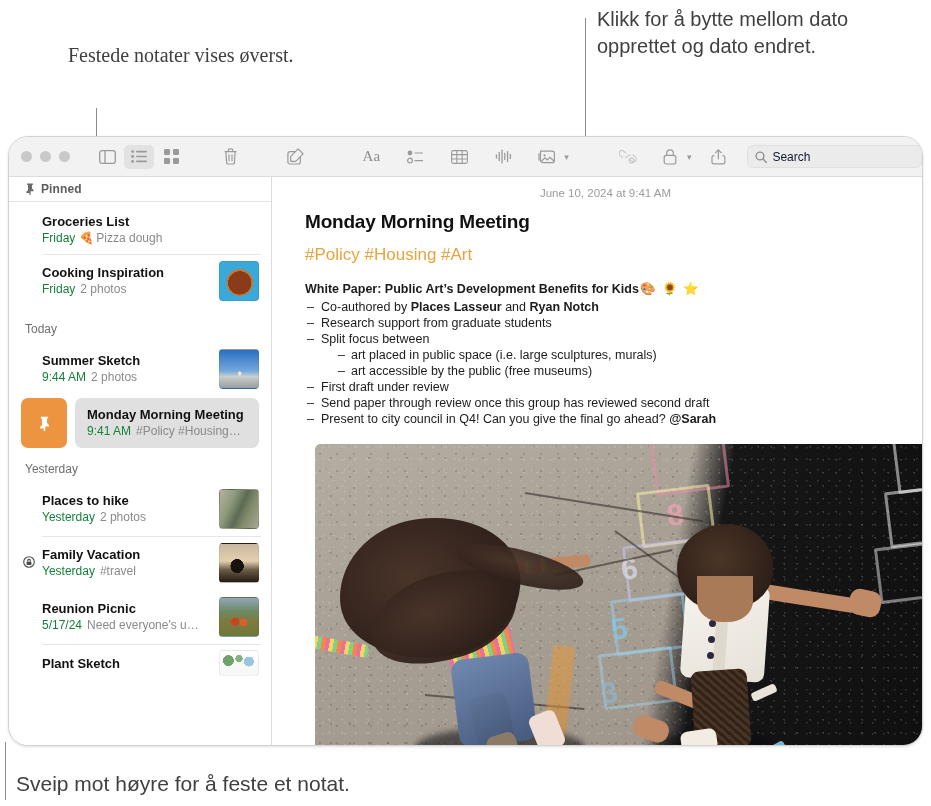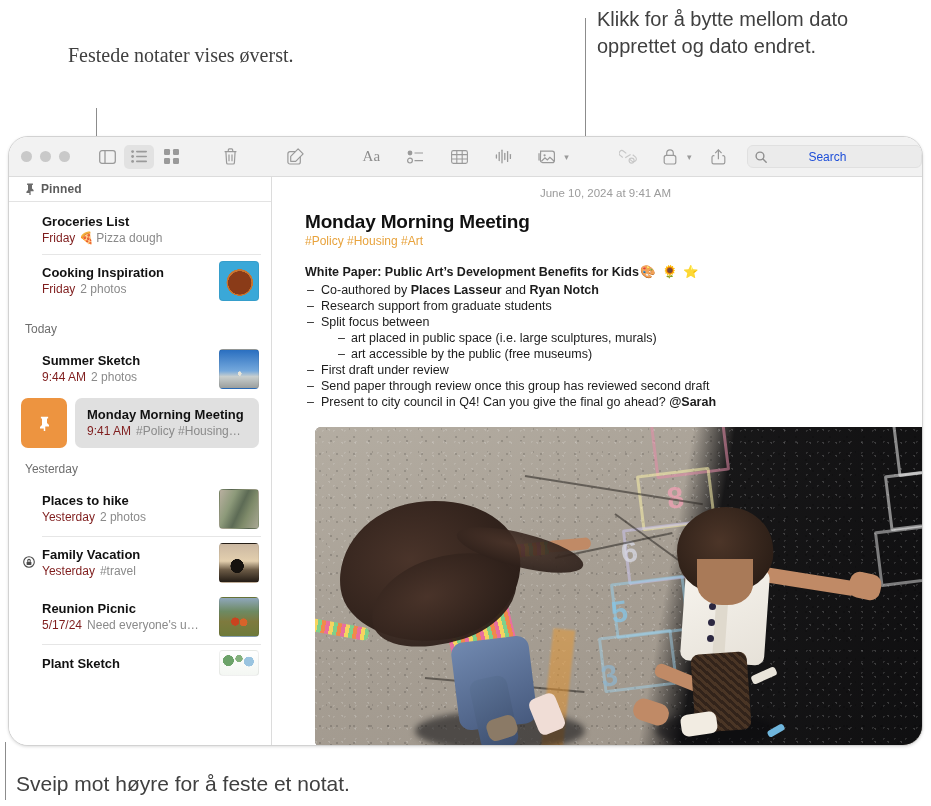--- a/index.html
+++ b/index.html
@@ -81,21 +81,21 @@
     margin-left: 14px;
     width: 205px; height: 23px;
     background: #ebebeb;
     border: 1px solid #e0e0e0;
     border-radius: 6px;
     display: flex; align-items: center;
     padding: 0 7px;
     gap: 5px;
   }
   #searchbox .ph {
-    font-size: 12px; color: #1d4ed8; margin-left: 36px;
+    font-size: 12px; color: #0f172a;
   }
 
   
   #body { display: flex; height: 569px; gap: 17px; }
 
   
   #notelist {
     width: 263px;
     background: #ffffff;
     border-right: 1px solid #dcdcdc;
@@ -138,21 +138,21 @@
   .note-title {
     font-size: 13px; font-weight: bold; color: #111;
     white-space: nowrap; overflow: hidden; text-overflow: ellipsis;
     line-height: 17px;
   }
   .note-sub {
     font-size: 12px; color: #8a8a8a;
     line-height: 17px;
     white-space: nowrap; overflow: hidden; text-overflow: ellipsis;
   }
-  .note-sub .when { color: #7f1d1d; }
+  .note-sub .when { color: #15803d; }
   .note-sub .emoji { margin: 0 2px 0 4px; }
   .note-sub .sep { display:inline-block; width: 5px; }
 
   .thumb {
     width: 40px; height: 40px;
     border-radius: 4px;
     margin-left: 8px;
     flex: 0 0 40px;
     background-size: cover;
     background-position: center;
@@ -202,22 +202,22 @@
     color: #9b9b9b;
     padding: 10px 0 0 0;
   }
   #note-body { padding: 6px 18px 0 16px; }
   #note-title-main {
     font-size: 19px; font-weight: bold; color: #111;
     letter-spacing: -.2px;
     margin-top: 6px;
   }
   #note-tags {
-    margin-top: 1px;
-    font-size: 12px;
+    margin-top: 12px;
+    font-size: 17px;
     color: #e8a33d;
   }
   #note-heading {
     margin-top: 16px;
     font-size: 12.5px;
     font-weight: bold;
     color: #1c1c1c;
   }
   #note-heading .emoji { margin-left: 2px; letter-spacing: 1px; }
   ul.dash { list-style: none; margin: 3px 0 0 0; }

